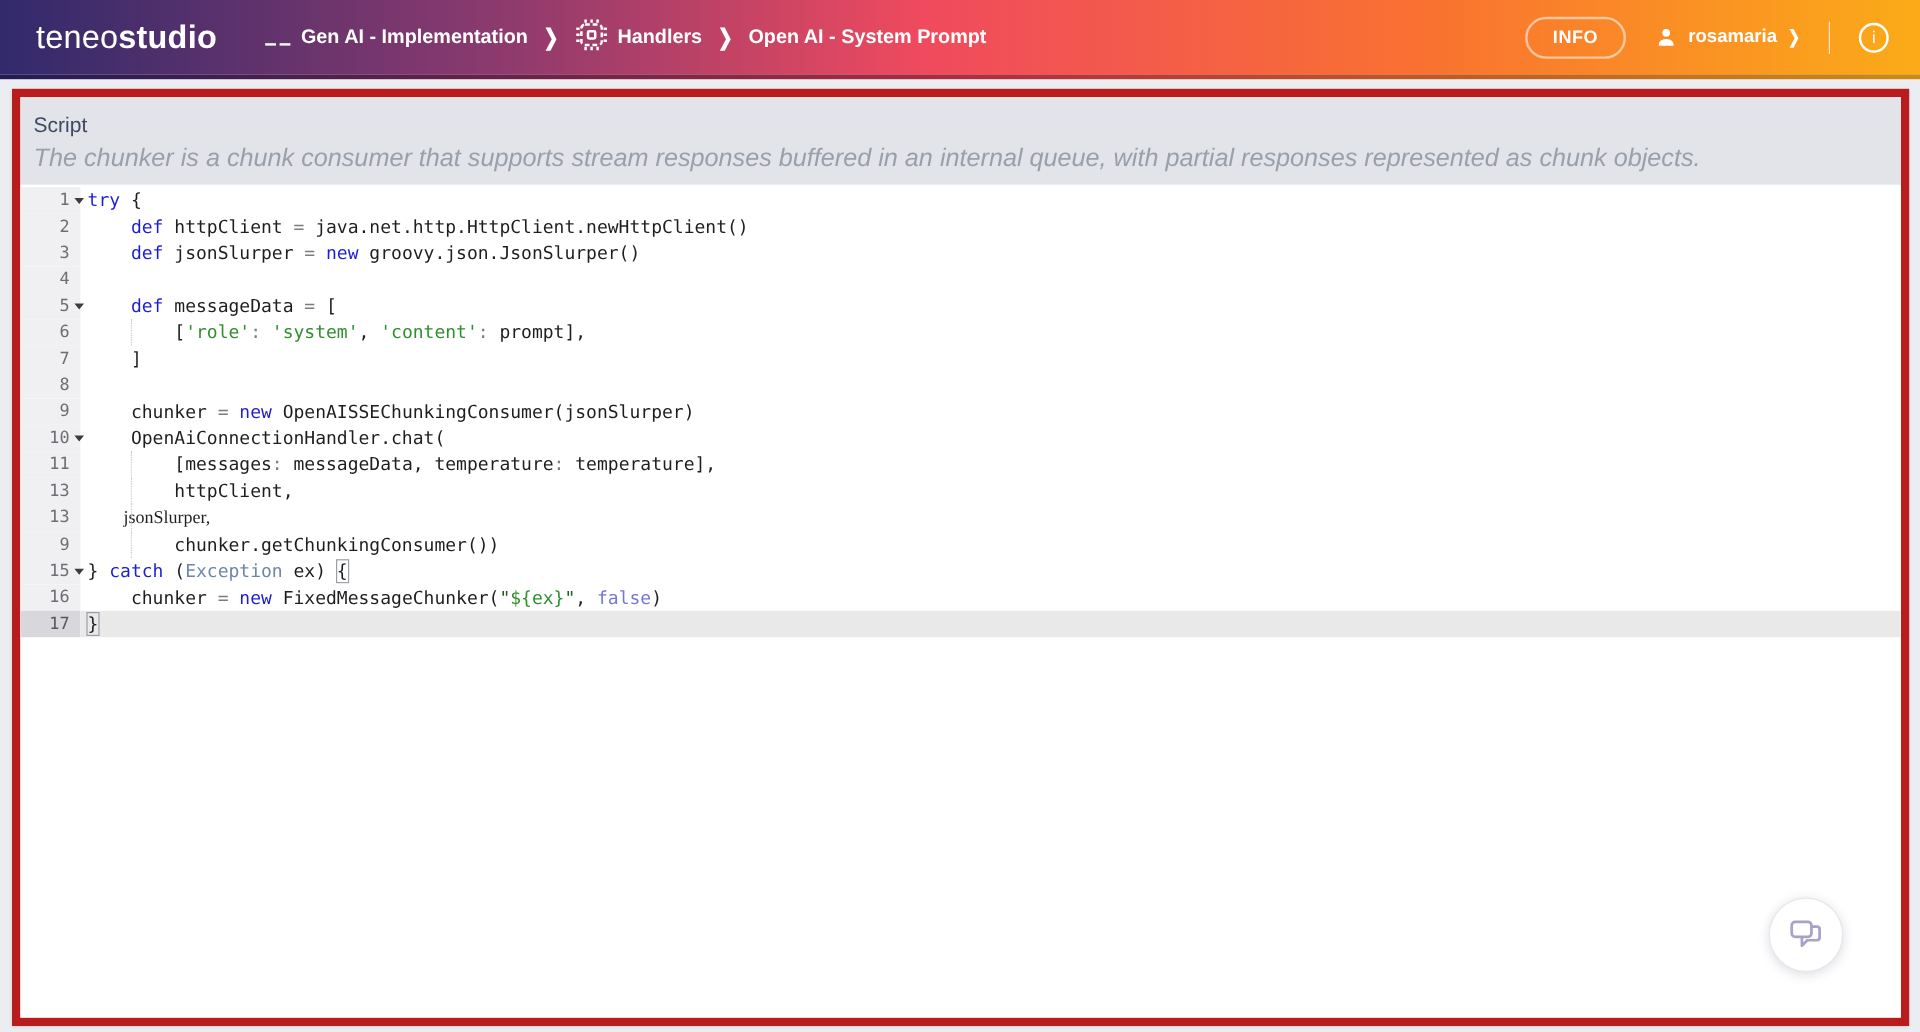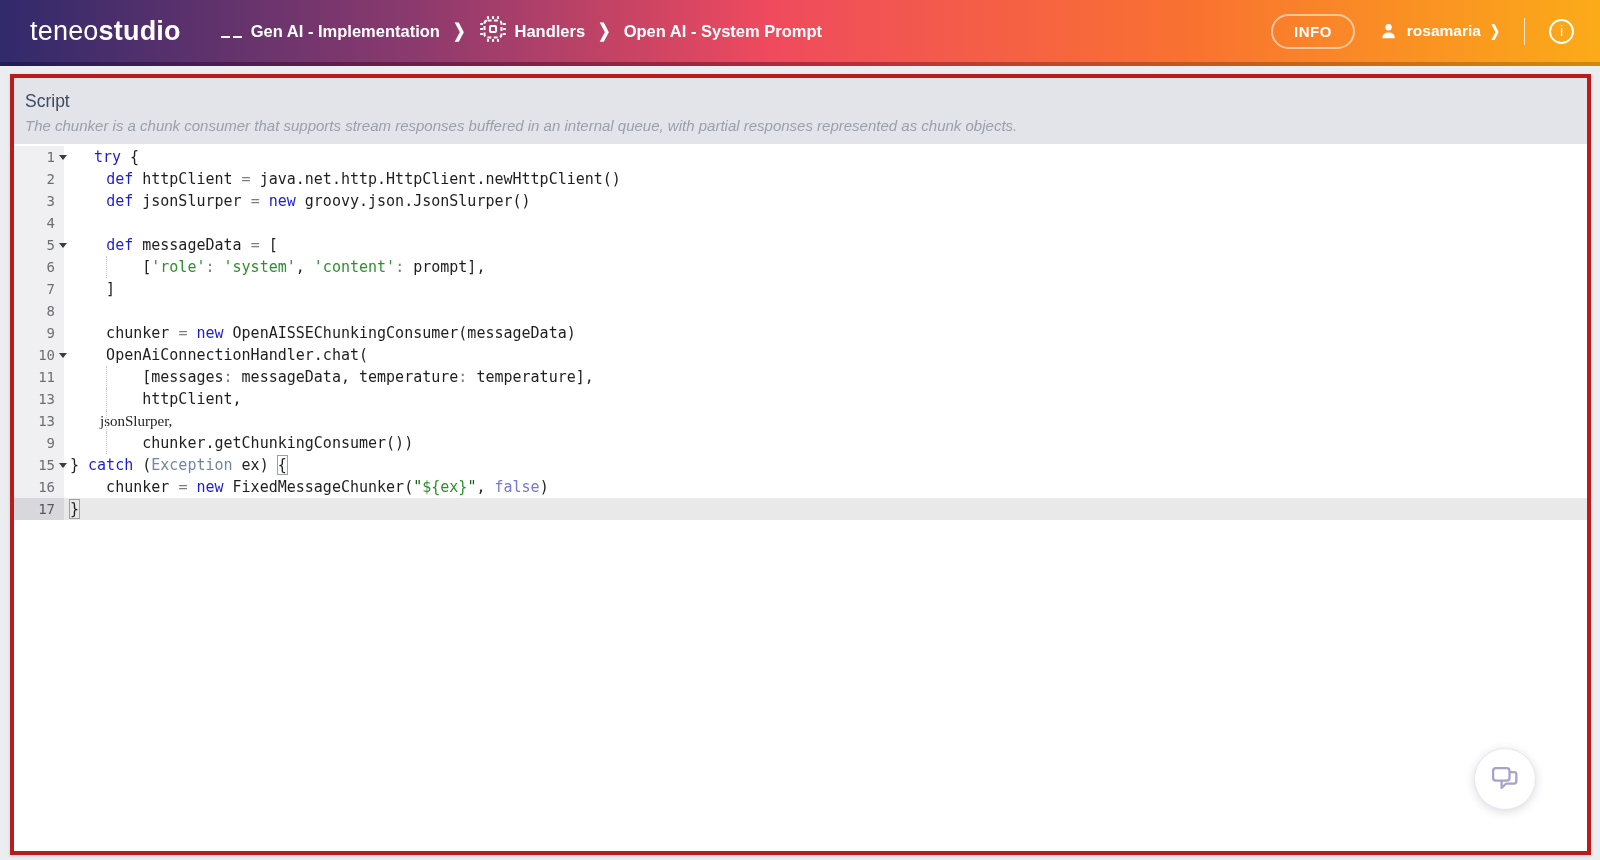--- a/index.html
+++ b/index.html
@@ -51,27 +51,27 @@
     width: 25px; height: 25px; border: 2px solid #fff; border-radius: 50%;
     display: flex; align-items: center; justify-content: center;
     font-size: 14px; font-weight: 400; cursor: pointer;
   }
 
   
   .page { padding: 8px 9px 5px 10px; height: 794px; }
   .card {
     height: 100%;
     background: #ffffff;
-    border: 4px solid #b91c1c;
+    border: 7px solid #b91c1c;
     box-shadow: 0 1px 3px rgba(40,45,60,.18);
     display: flex; flex-direction: column;
   }
   .card-header { background: #e2e4e9; padding: 13px 12px 10px 11px; }
   .card-title { margin: 0; font-size: 17.5px; font-weight: 400; color: #3e4a61; }
-  .card-desc { margin: 5px 0 0 0; font-size: 15px; font-style: italic; color: #9aa0ab; }
+  .card-desc { margin: 5px 0 0 0; font-size: 21px; font-style: italic; color: #9aa0ab; }
 
   
   .editor {
     flex: 1;
     background: #ffffff;
     font-family: "DejaVu Sans Mono", monospace;
     font-size: 15px;
     padding-top: 2px;
     overflow: hidden;
   }
@@ -163,21 +163,21 @@
 
 <main class="page">
   <section class="card">
     <div class="card-header">
       <h2 class="card-title">Script</h2>
       <p class="card-desc">The chunker is a chunk consumer that supports stream responses buffered in an internal queue, with partial responses represented as chunk objects.</p>
     </div>
     <div class="editor" id="editor-lines">
         <div class="row">
           <div class="gutter">1</div>
-          <div class="codecell"><span class="fold"></span><span style="color: rgb(29, 29, 214); margin-left: 24px;">try</span><span style="color: rgb(30, 30, 30);"> {</span></div>
+          <div class="codecell"><span class="fold"></span><span style="color: rgb(29, 29, 214);">try</span><span style="color: rgb(30, 30, 30);"> {</span></div>
         </div>
         <div class="row">
           <div class="gutter">2</div>
           <div class="codecell"><span style="color: rgb(30, 30, 30);">    </span><span style="color: rgb(29, 29, 214);">def</span><span style="color: rgb(30, 30, 30);"> httpClient </span><span style="color: rgb(125, 125, 125);">=</span><span style="color: rgb(30, 30, 30);"> java.net.http.HttpClient.newHttpClient()</span></div>
         </div>
         <div class="row">
           <div class="gutter">3</div>
           <div class="codecell"><span style="color: rgb(30, 30, 30);">    </span><span style="color: rgb(29, 29, 214);">def</span><span style="color: rgb(30, 30, 30);"> jsonSlurper </span><span style="color: rgb(125, 125, 125);">=</span><span style="color: rgb(30, 30, 30);"> </span><span style="color: rgb(29, 29, 214);">new</span><span style="color: rgb(30, 30, 30);"> groovy.json.JsonSlurper()</span></div>
         </div>
         <div class="row">
@@ -195,21 +195,21 @@
         <div class="row">
           <div class="gutter">7</div>
           <div class="codecell"><span style="color: rgb(30, 30, 30);">    ]</span></div>
         </div>
         <div class="row">
           <div class="gutter">8</div>
           <div class="codecell"></div>
         </div>
         <div class="row">
           <div class="gutter">9</div>
-          <div class="codecell"><span style="color: rgb(30, 30, 30);">    chunker </span><span style="color: rgb(125, 125, 125);">=</span><span style="color: rgb(30, 30, 30);"> </span><span style="color: rgb(29, 29, 214);">new</span><span style="color: rgb(30, 30, 30);"> OpenAISSEChunkingConsumer(messageData)</span></div>
+          <div class="codecell"><span style="color: rgb(30, 30, 30);">    chunker </span><span style="color: rgb(125, 125, 125);">=</span><span style="color: rgb(30, 30, 30);"> </span><span style="color: rgb(29, 29, 214);">new</span><span style="color: rgb(30, 30, 30);"> OpenAISSEChunkingConsumer(jsonSlurper)</span></div>
         </div>
         <div class="row">
           <div class="gutter">10</div>
           <div class="codecell"><span class="fold"></span><span style="color: rgb(30, 30, 30);">    OpenAiConnectionHandler.chat(</span></div>
         </div>
         <div class="row">
           <div class="gutter">11</div>
           <div class="codecell"><span class="guide"></span><span style="color: rgb(30, 30, 30);">        [messages</span><span style="color: rgb(125, 125, 125);">:</span><span style="color: rgb(30, 30, 30);"> messageData, temperature</span><span style="color: rgb(125, 125, 125);">:</span><span style="color: rgb(30, 30, 30);"> temperature],</span></div>
         </div>
         <div class="row">

